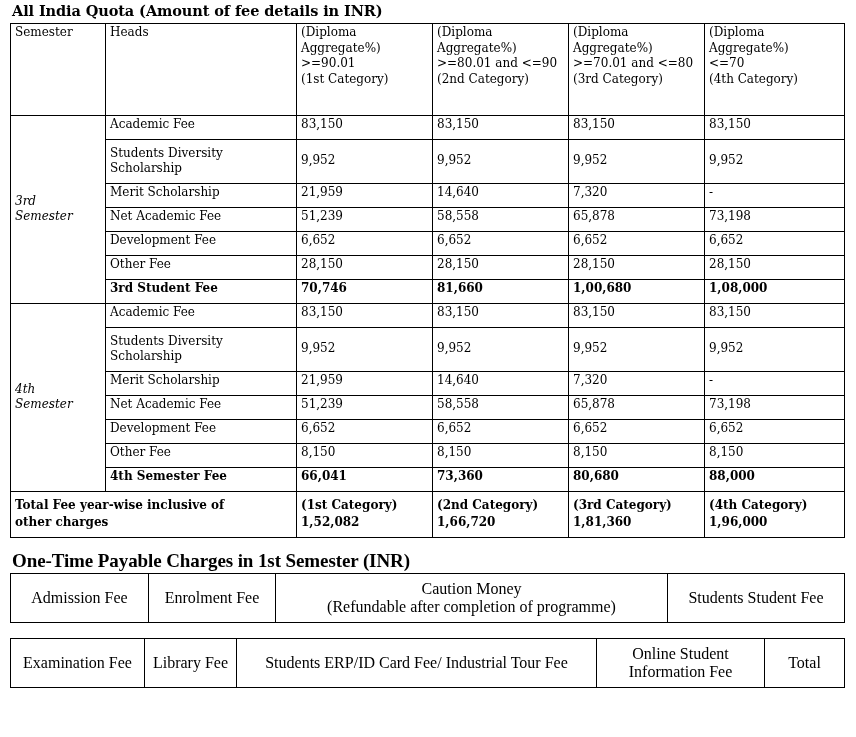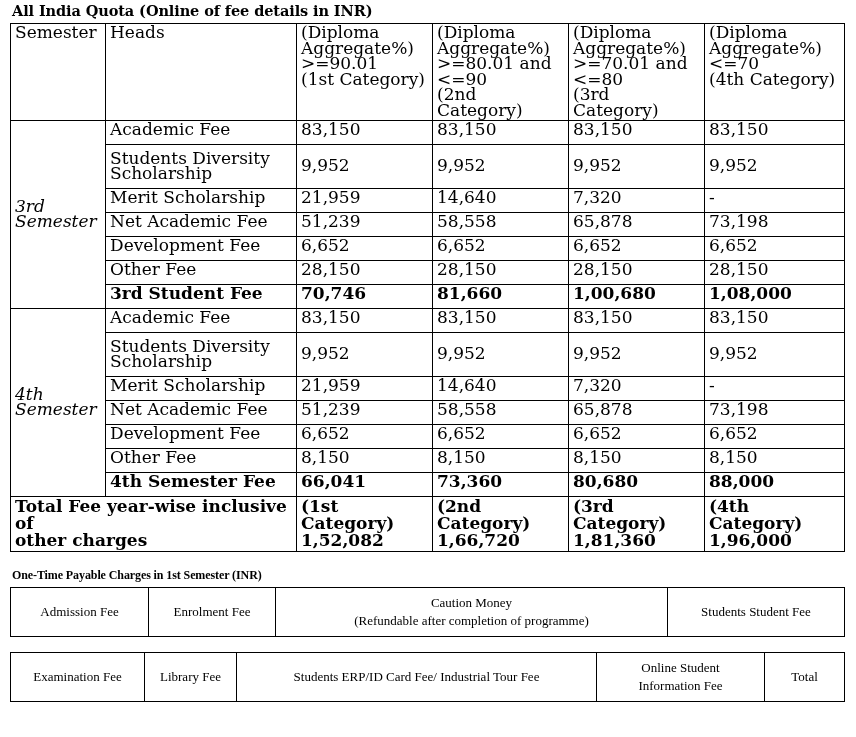--- a/index.html
+++ b/index.html
@@ -29,21 +29,21 @@
     line-height: 18px;
     letter-spacing: -0.1px;
   }
   .title-1 {
     font-family: "DejaVu Serif", "Liberation Serif", serif;
     font-size: 14.5px;
     padding: 2px 0 3px 2px;
   }
   .title-2, .title-3 {
     font-family: "Liberation Serif", "DejaVu Serif", serif;
-    font-size: 12px;
+    font-size: 19px;
     padding: 0 0 3px 2px;
   }
 
   
   table {
     border-collapse: collapse;
     table-layout: fixed;
     width: 834px;
     margin: 0;
   }
@@ -51,21 +51,21 @@
     border: 1.3px solid #000000;
     padding: 1px 4px;
     vertical-align: top;
     font-weight: normal;
     text-align: left;
   }
 
   
   .tbl-quota {
     font-family: "DejaVu Serif", "Liberation Serif", serif;
-    font-size: 17px;
+    font-size: 12px;
     line-height: 15.5px;
   }
   .tbl-quota td {
     height: 20px;
     padding: 1px 4px 2px 4px;
   }
   .tbl-quota td.head-cell {
     vertical-align: top;
     height: 88px;
   }
@@ -91,21 +91,21 @@
     font-weight: bold;
     vertical-align: middle;
     height: 42px;
     line-height: 17px;
   }
   .cat-line { display: block; }
 
   
   .tbl-plain {
     font-family: "Liberation Serif", "DejaVu Serif", serif;
-    font-size: 13px;
+    font-size: 16px;
     line-height: 18px;
   }
   .tbl-plain td {
     text-align: center;
     vertical-align: middle;
     padding: 3px 4px;
   }
   .tbl-plain td.hdr {
     height: 42px;
   }
@@ -115,21 +115,21 @@
   }
 
   .gap-a { height: 14px; }
   .gap-b { height: 15px; }
 </style>
 </head>
 <body>
 
 <div class="page">
 
-  <div class="section-title title-1">All India Quota (Online of fee details in INR)</div>
+  <div class="section-title title-1">All India Quota (Amount of fee details in INR)</div>
 
   <table class="tbl-quota">
     <colgroup>
       <col style="width:95px">
       <col style="width:191px">
       <col style="width:136px">
       <col style="width:136px">
       <col style="width:136px">
       <col style="width:140px">
     </colgroup>

